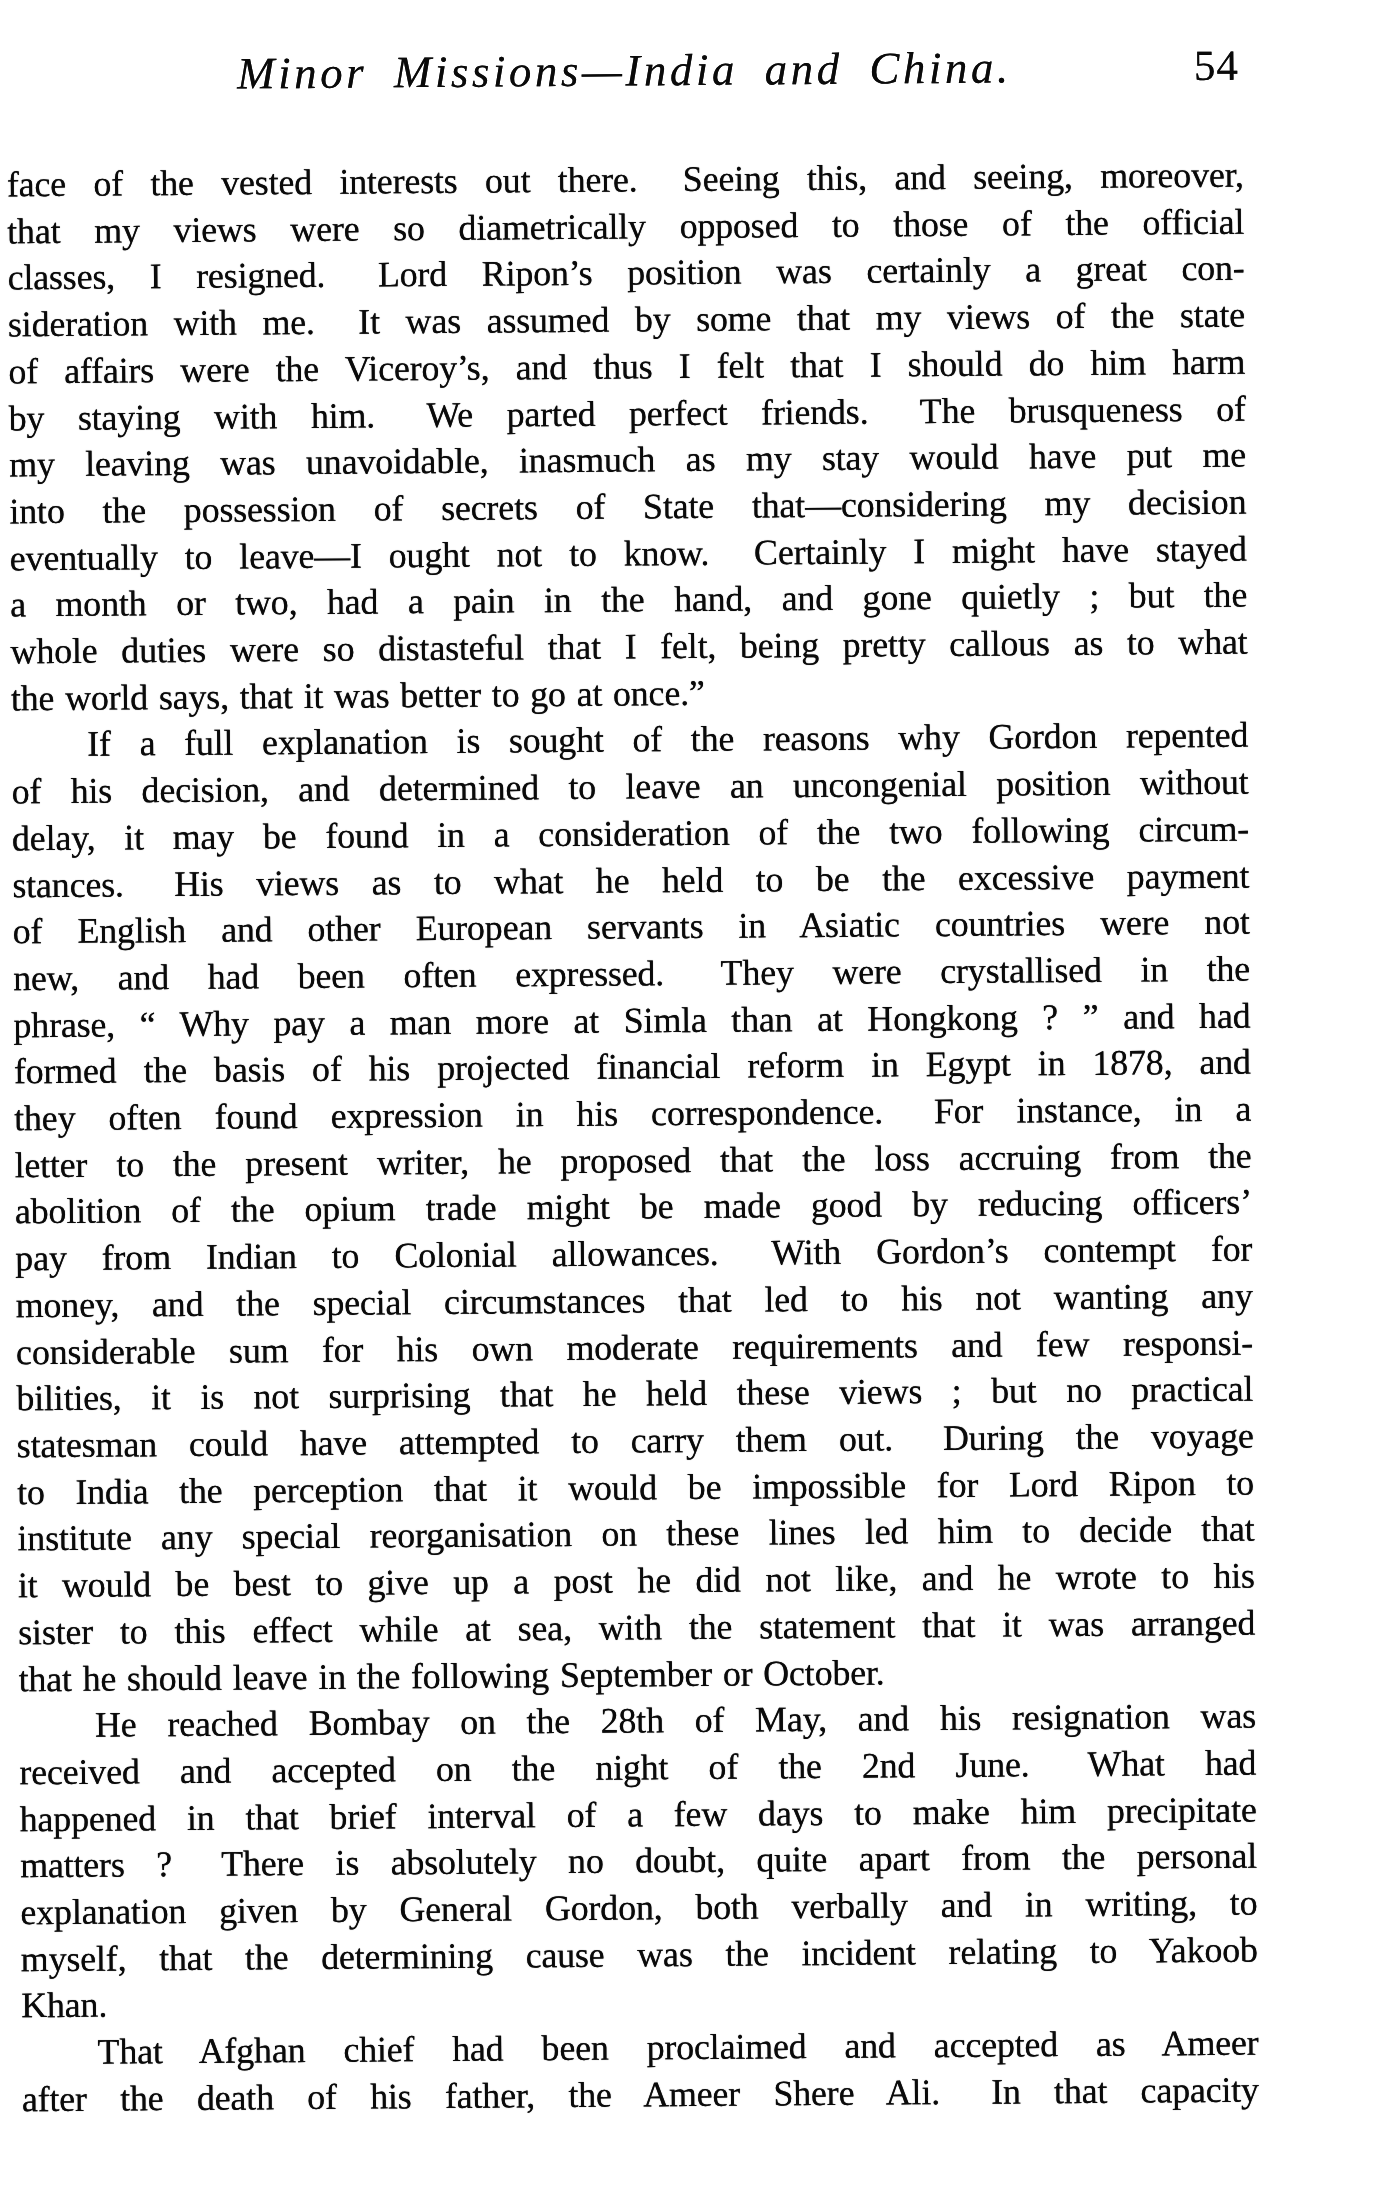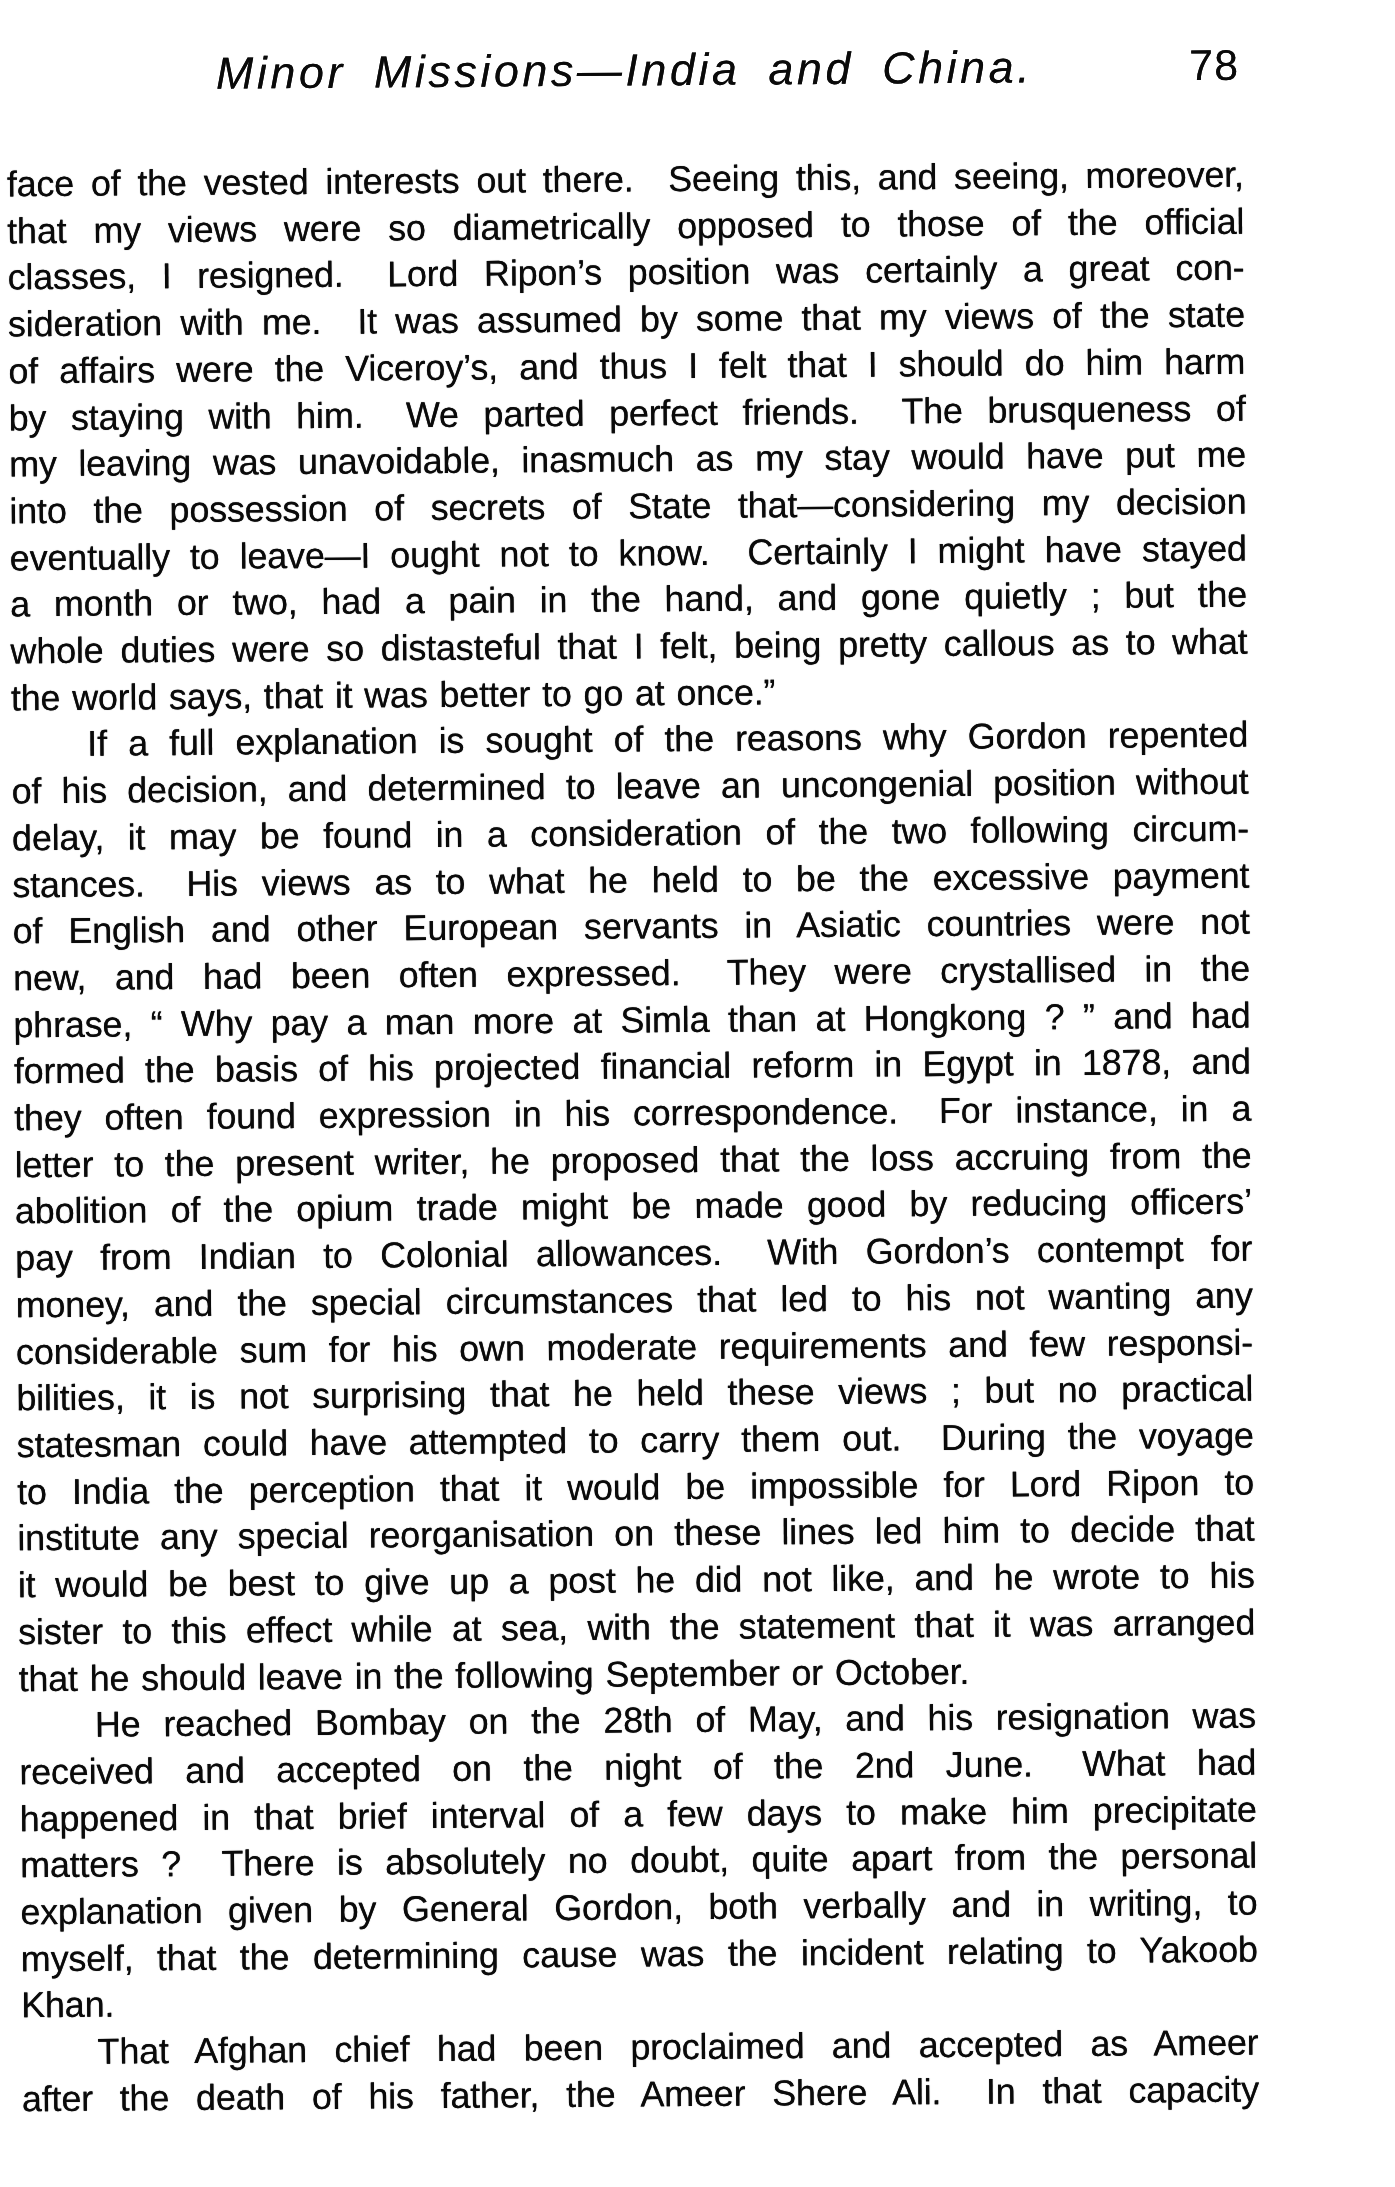--- a/index.html
+++ b/index.html
@@ -6,21 +6,21 @@
     margin: 0;
     padding: 0;
     background: #ffffff;
   }
   .page {
     position: relative;
     width: 1395px;
     height: 2187px;
     background: #ffffff;
     overflow: hidden;
-    font-family: Liberation Sans, sans-serif;
+    font-family: Liberation Serif, serif;
     color: #0a0a0a;
   }
   .scan-tilt {
     position: absolute;
     left: 0; top: 0; right: 0; bottom: 0;
     transform: rotate(-0.45deg);
     transform-origin: 50% 50%;
   }
   .running-header {
     position: absolute;
@@ -74,21 +74,21 @@
     text-align-last: left;
   }
 </style>
 </head>
 <body>
 
 <div class="page">
   <div class="scan-tilt">
     <div class="running-header">
       <span class="running-title">Minor Missions—India and China.</span>
-      <span class="page-number">78</span>
+      <span class="page-number">54</span>
     </div>
     <div class="page-body">
         <div class="paragraph">
           <div class="line">face of the vested interests out there.  Seeing this, and seeing, moreover,</div>
           <div class="line">that my views were so diametrically opposed to those of the official</div>
           <div class="line">classes, I resigned.  Lord Ripon’s position was certainly a great con-</div>
           <div class="line">sideration with me.  It was assumed by some that my views of the state</div>
           <div class="line">of affairs were the Viceroy’s, and thus I felt that I should do him harm</div>
           <div class="line">by staying with him.  We parted perfect friends.  The brusqueness of</div>
           <div class="line">my leaving was unavoidable, inasmuch as my stay would have put me</div>

